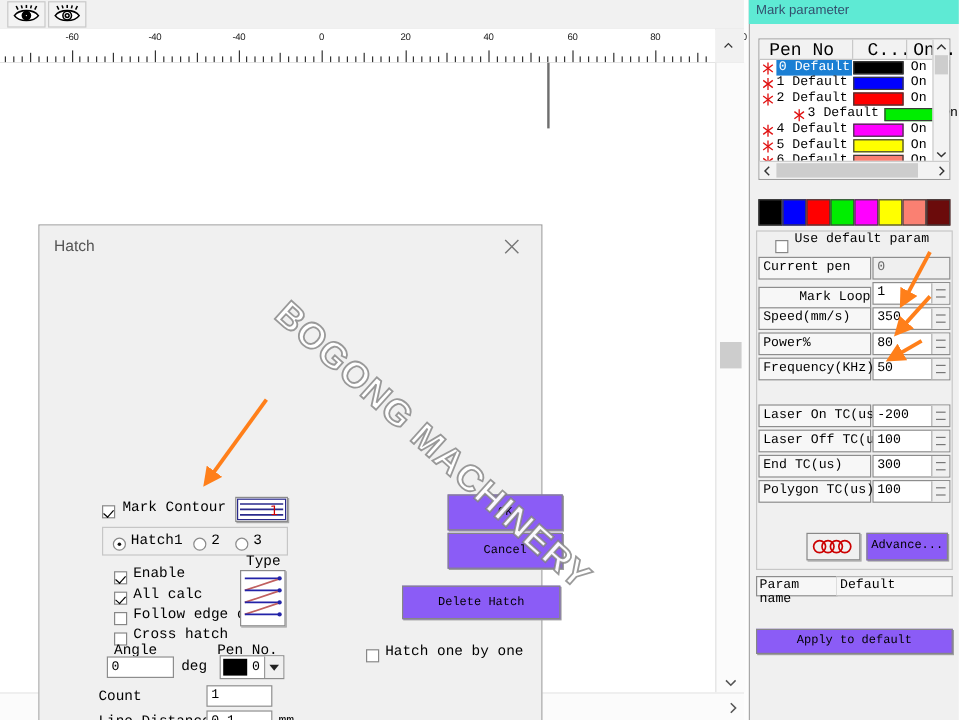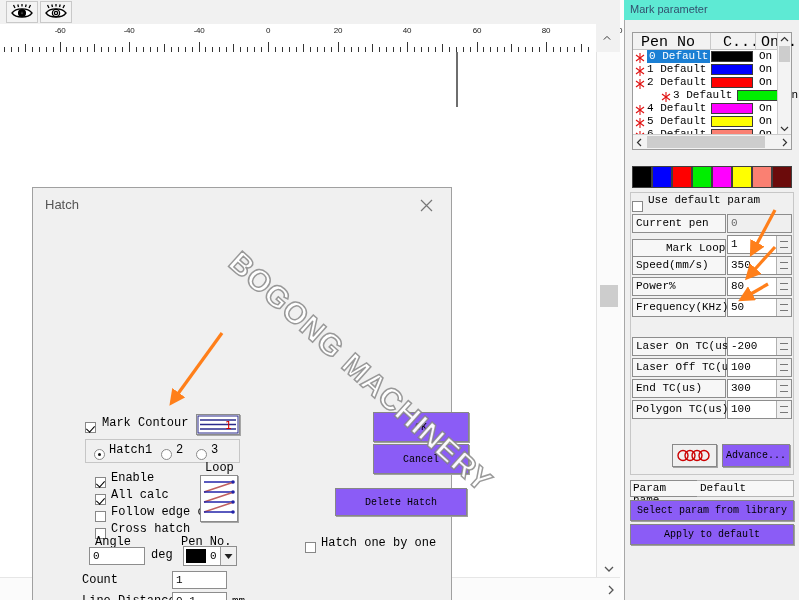--- a/index.html
+++ b/index.html
@@ -339,21 +339,21 @@
     </div>
     <div style="position:absolute;left:62px;top:319px;">
       <span class="cbx"></span>
       <span class="lb" style="left:16px;top:-2px;">Follow edge on</span>
     </div>
     <div style="position:absolute;left:62px;top:336px;">
       <span class="cbx"></span>
       <span class="lb" style="left:16px;top:-2px;">Cross hatch</span>
     </div>
 
-    <span class="lb" style="left:172px;top:273px;">Loop</span>
+    <span class="lb" style="left:172px;top:273px;">Type</span>
     <div class="icon-type">
       <svg width="36" height="45" viewBox="0 0 36 45">
         <g stroke-width="1.5" fill="none">
           <line x1="3" y1="6" x2="33" y2="6" stroke="#2323a8"></line>
           <line x1="33" y1="6" x2="3" y2="16" stroke="#c06060"></line>
           <line x1="3" y1="16" x2="33" y2="16" stroke="#2323a8"></line>
           <line x1="33" y1="16" x2="3" y2="26" stroke="#c06060"></line>
           <line x1="3" y1="26" x2="33" y2="26" stroke="#2323a8"></line>
           <line x1="33" y1="26" x2="3" y2="36" stroke="#c06060"></line>
           <line x1="3" y1="36" x2="33" y2="36" stroke="#2323a8"></line>
@@ -531,21 +531,21 @@
       <div class="sw" style="left: 20px; background: rgb(0, 0, 255);"></div>
       <div class="sw" style="left: 40px; background: rgb(255, 0, 0);"></div>
       <div class="sw" style="left: 60px; background: rgb(0, 238, 0);"></div>
       <div class="sw" style="left: 80px; background: rgb(255, 0, 255);"></div>
       <div class="sw" style="left: 100px; background: rgb(255, 255, 0);"></div>
       <div class="sw" style="left: 120px; background: rgb(250, 128, 114);"></div>
       <div class="sw" style="left: 140px; background: rgb(107, 11, 11);"></div>
     </div>
 
   <div class="paramgroup"></div>
-  <div style="position:absolute;left:632px;top:197px;">
+  <div style="position:absolute;left:646px;top:197px;">
     <span class="cbx"></span>
     <span class="lb" style="left:16px;top:-3px;font-size:11px;">Use default param</span>
   </div>
 
   <div class="prow-lbl" style="left:632px;top:214px;width:94px;">Current pen</div>
   <div class="prow-val dis" style="left:727px;top:214px;width:65px;">0</div>
 
   <div class="prow-lbl" style="left:632px;top:239px;width:94px;padding-left:33px;">Mark Loop</div>
   <div class="prow-val" style="left:727px;top:235px;width:65px;">1<span class="spin"></span></div>
 
@@ -577,21 +577,20 @@
           <circle cx="14" cy="6.5" r="5"></circle>
         <circle cx="21" cy="6.5" r="5"></circle>
           <circle cx="28" cy="6.5" r="5"></circle>
       </g>
     </svg>
   </div>
   <div class="btn advbtn">Advance...</div>
 
   <div class="pn-lbl">Param name</div>
   <div class="pn-val">Default</div>
-  <div class="btn wide-btn">Select param from library</div>
   <div class="btn wide-btn2">Apply to default</div>
 
   <svg class="arrow-svg" style="left:0;top:0;" width="799" height="600">
     <defs>
       <marker id="ah" markerWidth="5" markerHeight="5" refX="3.6" refY="2.5" orient="auto">
         <path d="M0,0 L5,2.5 L0,5 z" fill="#ff7f1a"></path>
       </marker>
     </defs>
 
     <line x1="222" y1="333" x2="172" y2="402" stroke="#ff7f1a" stroke-width="3.2" marker-end="url(#ah)"></line>

